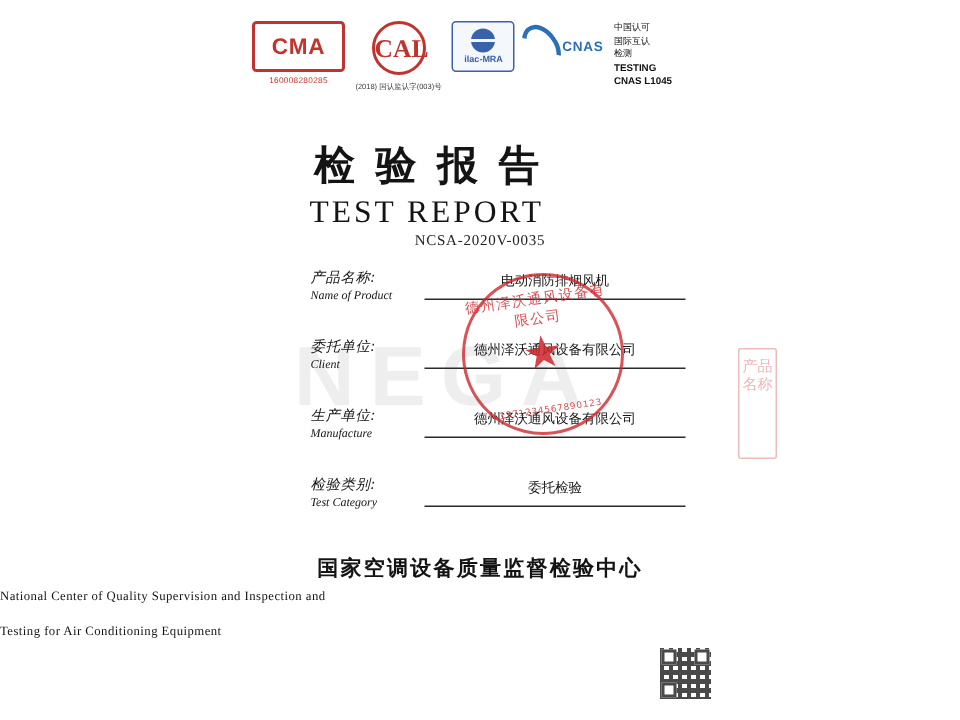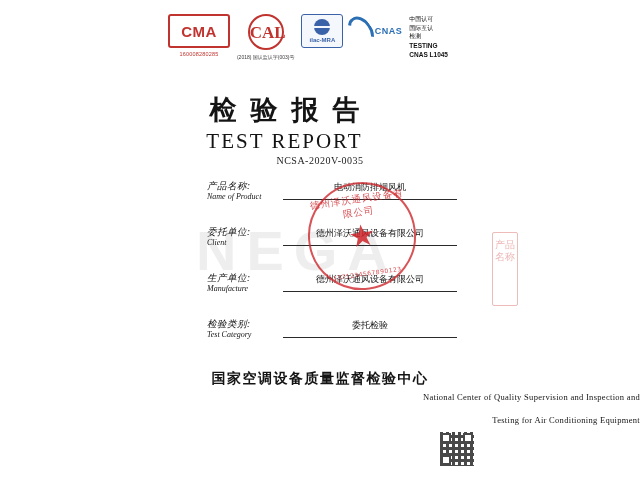--- a/index.html
+++ b/index.html
@@ -262,21 +262,21 @@
     font-family: "DejaVu Sans", sans-serif;
     font-size: 14px;
     font-weight: bold;
     letter-spacing: 1.5px;
     color: #141414;
   }
   .org-en1, .org-en2 {
     position: absolute;
     left: 0;
     width: 640px;
-    text-align: right;
+    text-align: left;
     font-family: "Liberation Serif", serif;
     font-size: 8.5px;
     letter-spacing: 0.3px;
     color: #141414;
   }
   .org-en1 { top: 392px; }
   .org-en2 { top: 415px; }
 
   
   .watermark {

